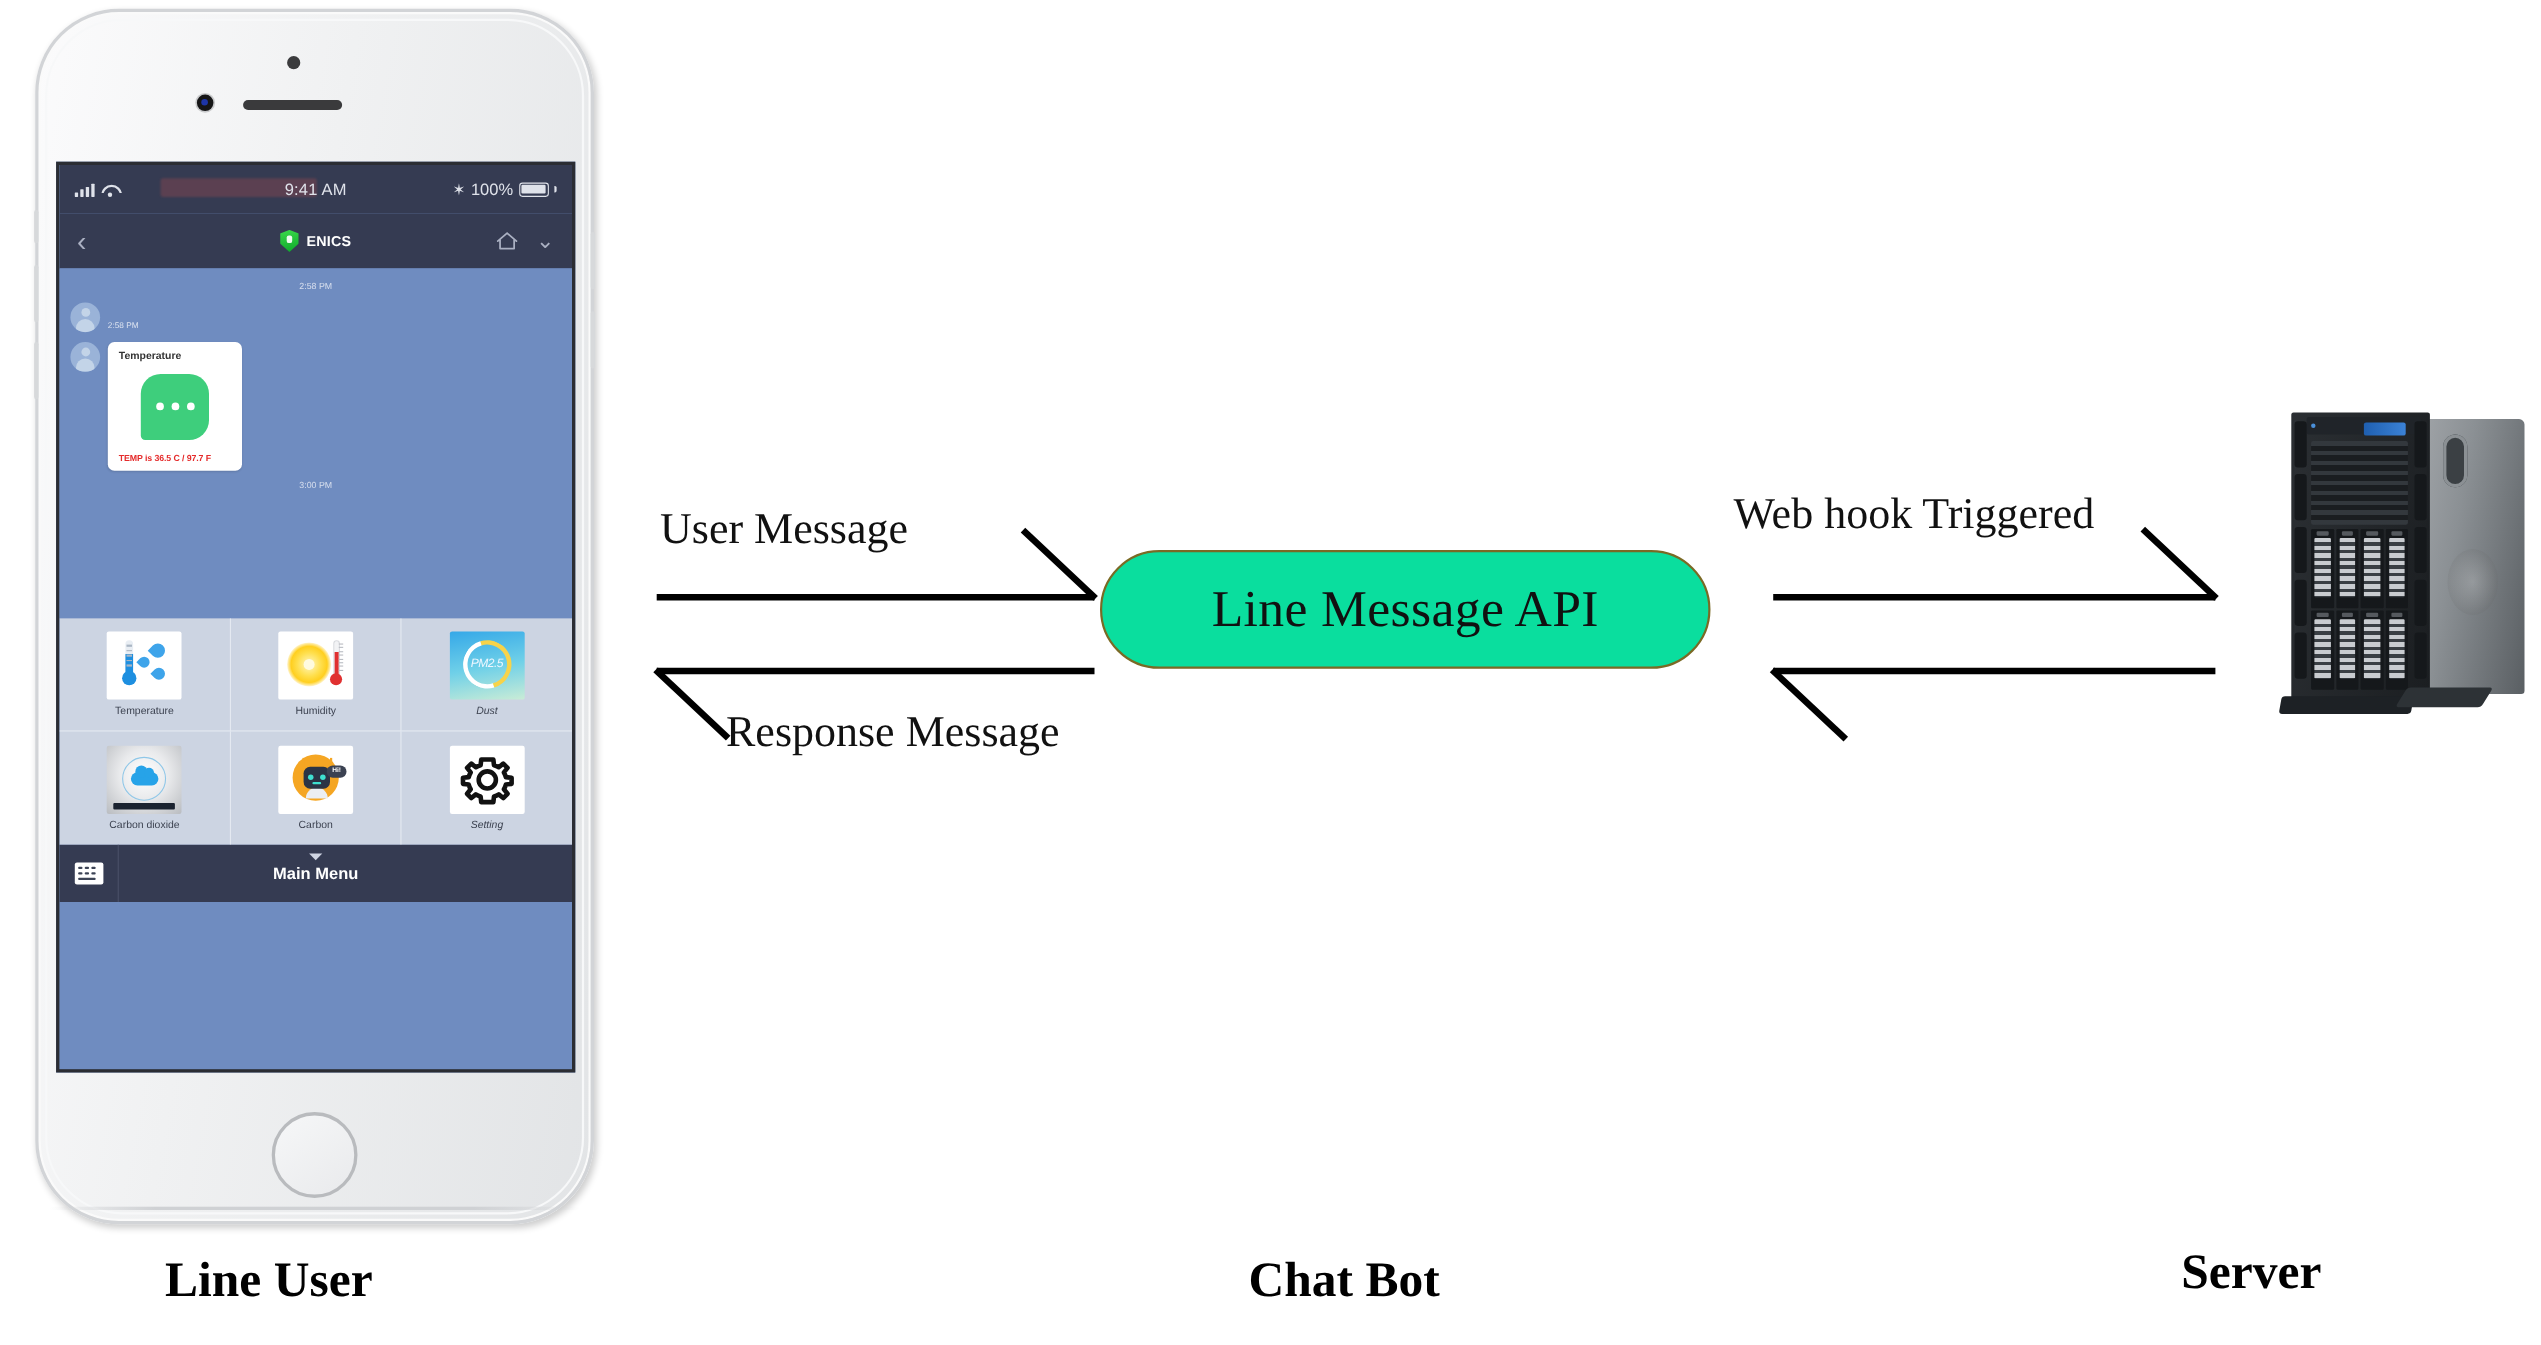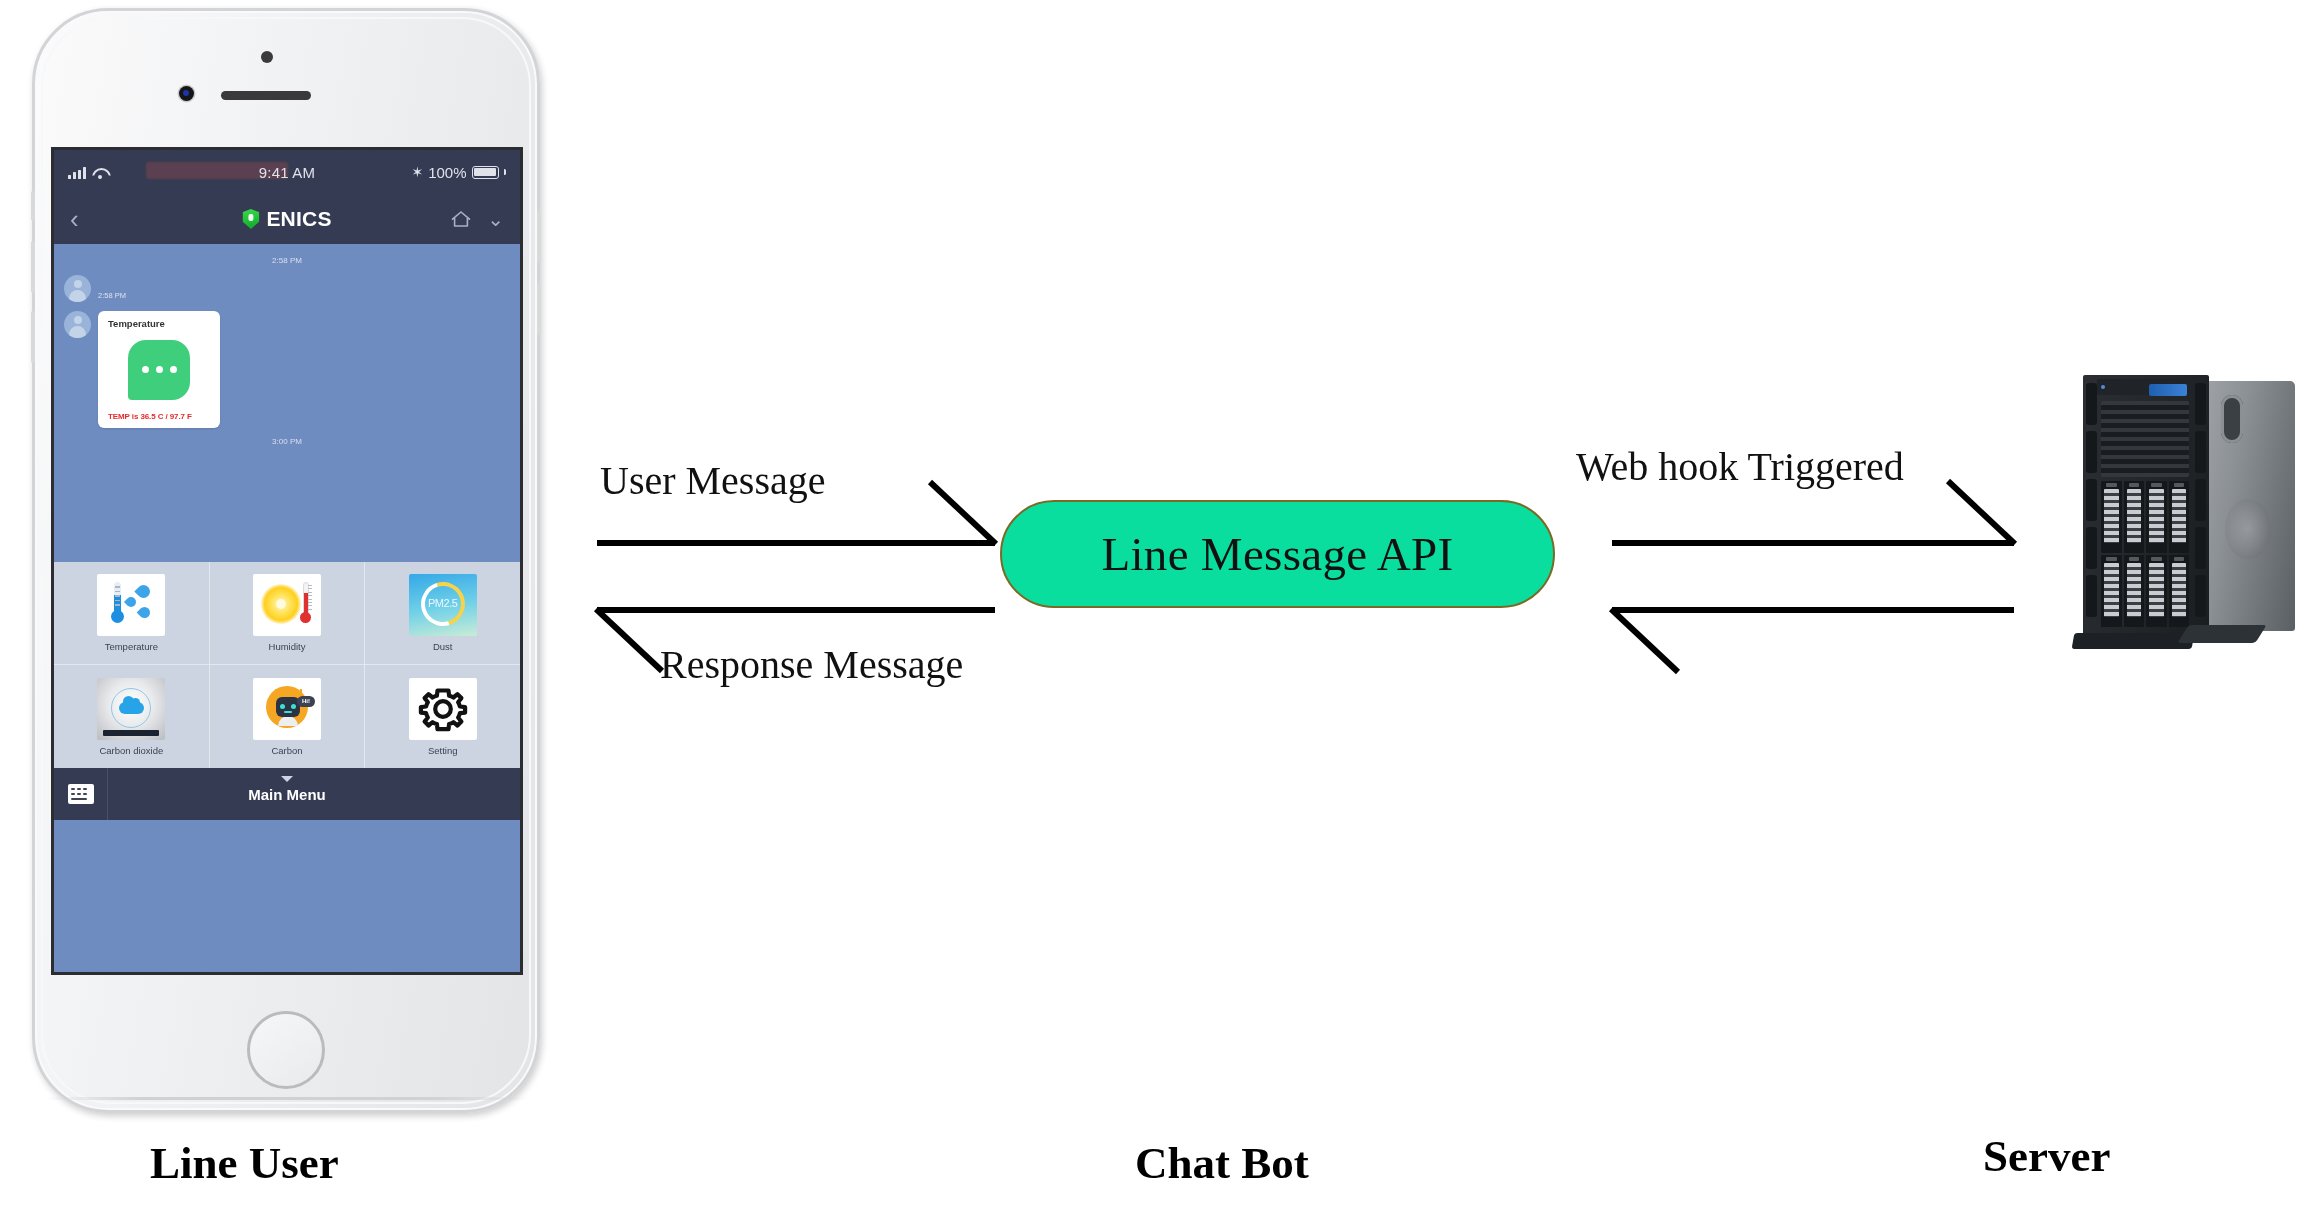--- a/index.html
+++ b/index.html
@@ -87,21 +87,21 @@
 
   
   .navbar{
     height:50px;background:#353b52;display:flex;align-items:center;
     padding:0 16px;position:relative;
     font-family:"Liberation Sans",sans-serif;
   }
   .nav-back{color:#aab0c2;font-size:26px;line-height:1;font-weight:300;}
   .nav-title{
     position:absolute;left:50%;transform:translateX(-50%);
-    display:flex;align-items:center;gap:7px;color:#fff;font-size:21px;font-weight:bold;
+    display:flex;align-items:center;gap:7px;color:#fff;font-size:13px;font-weight:bold;
     letter-spacing:.2px;
   }
   .shield{
     width:17px;height:20px;background:linear-gradient(170deg,#3bd94b,#0da82a);
     clip-path: polygon(50% 0,100% 16%,100% 62%,50% 100%,0 62%,0 16%);
     position:relative;
   }
   .shield::after{content:"";position:absolute;left:6px;top:5px;width:5px;height:7px;
     border-radius:2px;background:rgba(255,255,255,.92);}
   .nav-right{margin-left:auto;display:flex;align-items:center;gap:16px;}
@@ -158,21 +158,21 @@
     font-weight:bold;margin-top:5px;letter-spacing:-.1px;}
 
   
   .richmenu{background:#ccd4e2;}
   .rm-row{display:flex;}
   .rm-cell{
     flex:1;height:103px;display:flex;flex-direction:column;align-items:center;
     justify-content:center;gap:5px;border-right:1px solid #e4e9f1;
   }
   .rm-row:first-child .rm-cell{border-bottom:1px solid #e4e9f1;}
-  .rm-cell:last-child{border-right:none;}
+  .rm-cell:last-child{border-right:none;font-style:italic;}
   .rm-ico{width:68px;height:62px;background:#fff;border-radius:2px;position:relative;overflow:hidden;}
   .rm-label{font-family:"Liberation Sans",sans-serif;font-size:9.5px;color:#3c4250;}
 
   
   .ic-temp{background:#fff;}
   .thermo{position:absolute;left:14px;top:8px;width:13px;height:47px;}
   .thermo .stem{position:absolute;left:3px;top:0;width:7px;height:33px;border-radius:4px;
     background:linear-gradient(180deg,#e9eef4 0%,#e9eef4 38%,#1e8fe0 38%,#1e8fe0 100%);}
   .thermo .bulb{position:absolute;left:0;top:28px;width:13px;height:13px;border-radius:50%;
     background:#1e8fe0;}

